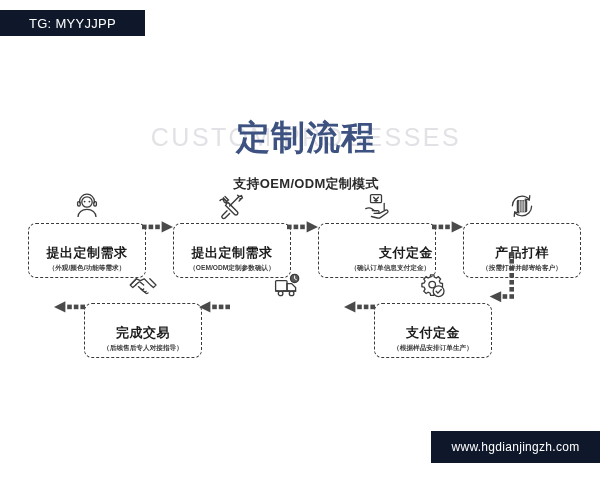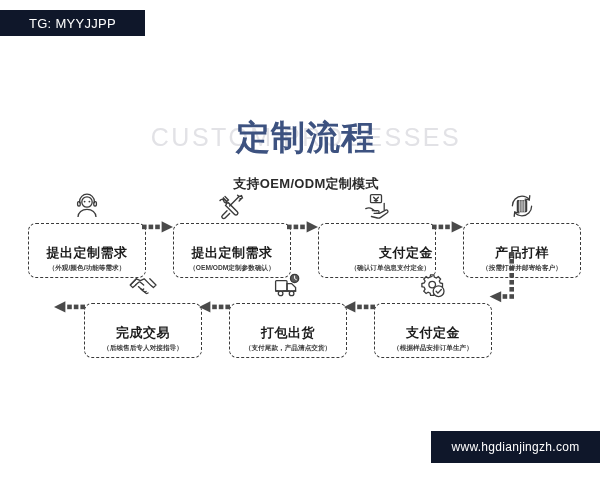--- a/index.html
+++ b/index.html
@@ -207,24 +207,20 @@
     <svg width="30" height="28" viewBox="0 0 30 28" fill="none" stroke="#3b3b3b" stroke-width="1.3" stroke-linecap="round">
       <rect x="2.6" y="8.6" width="11.4" height="10.4" rx="0.9"></rect>
       <path d="M14 11.6h4.6l4 4v3.4H14z"></path>
       <circle cx="7.6" cy="21.4" r="2.3"></circle>
       <circle cx="18.6" cy="21.4" r="2.3"></circle>
       <path d="M10 19h6.2M2.6 19h2.6M21 19h1.6"></path>
       <circle cx="21.6" cy="6.4" r="4.1" fill="#5e5e5e" stroke="#3b3b3b"></circle>
       <path d="M21.6 4v2.6l1.8 1.1" stroke="#ffffff" stroke-width="1"></path>
     </svg>
   </div>
-  <div class="step-box">
-    <div class="step-label">打包出货</div>
-    <div class="step-sub">（支付尾款，产品清点交货）</div>
-  </div>
 </div>
 
 <div class="step" id="step-7">
   <div class="step-icon">
     <svg width="30" height="28" viewBox="0 0 30 28" fill="none" stroke="#3b3b3b" stroke-width="1.3" stroke-linecap="round" stroke-linejoin="round">
       <path d="M3 12.4l5.4-5.6 4 1.8 3.8-1.8 5.6 5.6"></path>
       <path d="M8.4 6.8L2.2 13l2.6 2.6 3-2.6"></path>
       <path d="M21.8 6.8L28 13l-2.6 2.6-3-2.6"></path>
       <path d="M10.4 14.6l2.6 2.4c.8.8 1.9.8 2.7 0"></path>
       <path d="M13 17l2.6 2.4c.8.8 1.9.8 2.6 0"></path>

